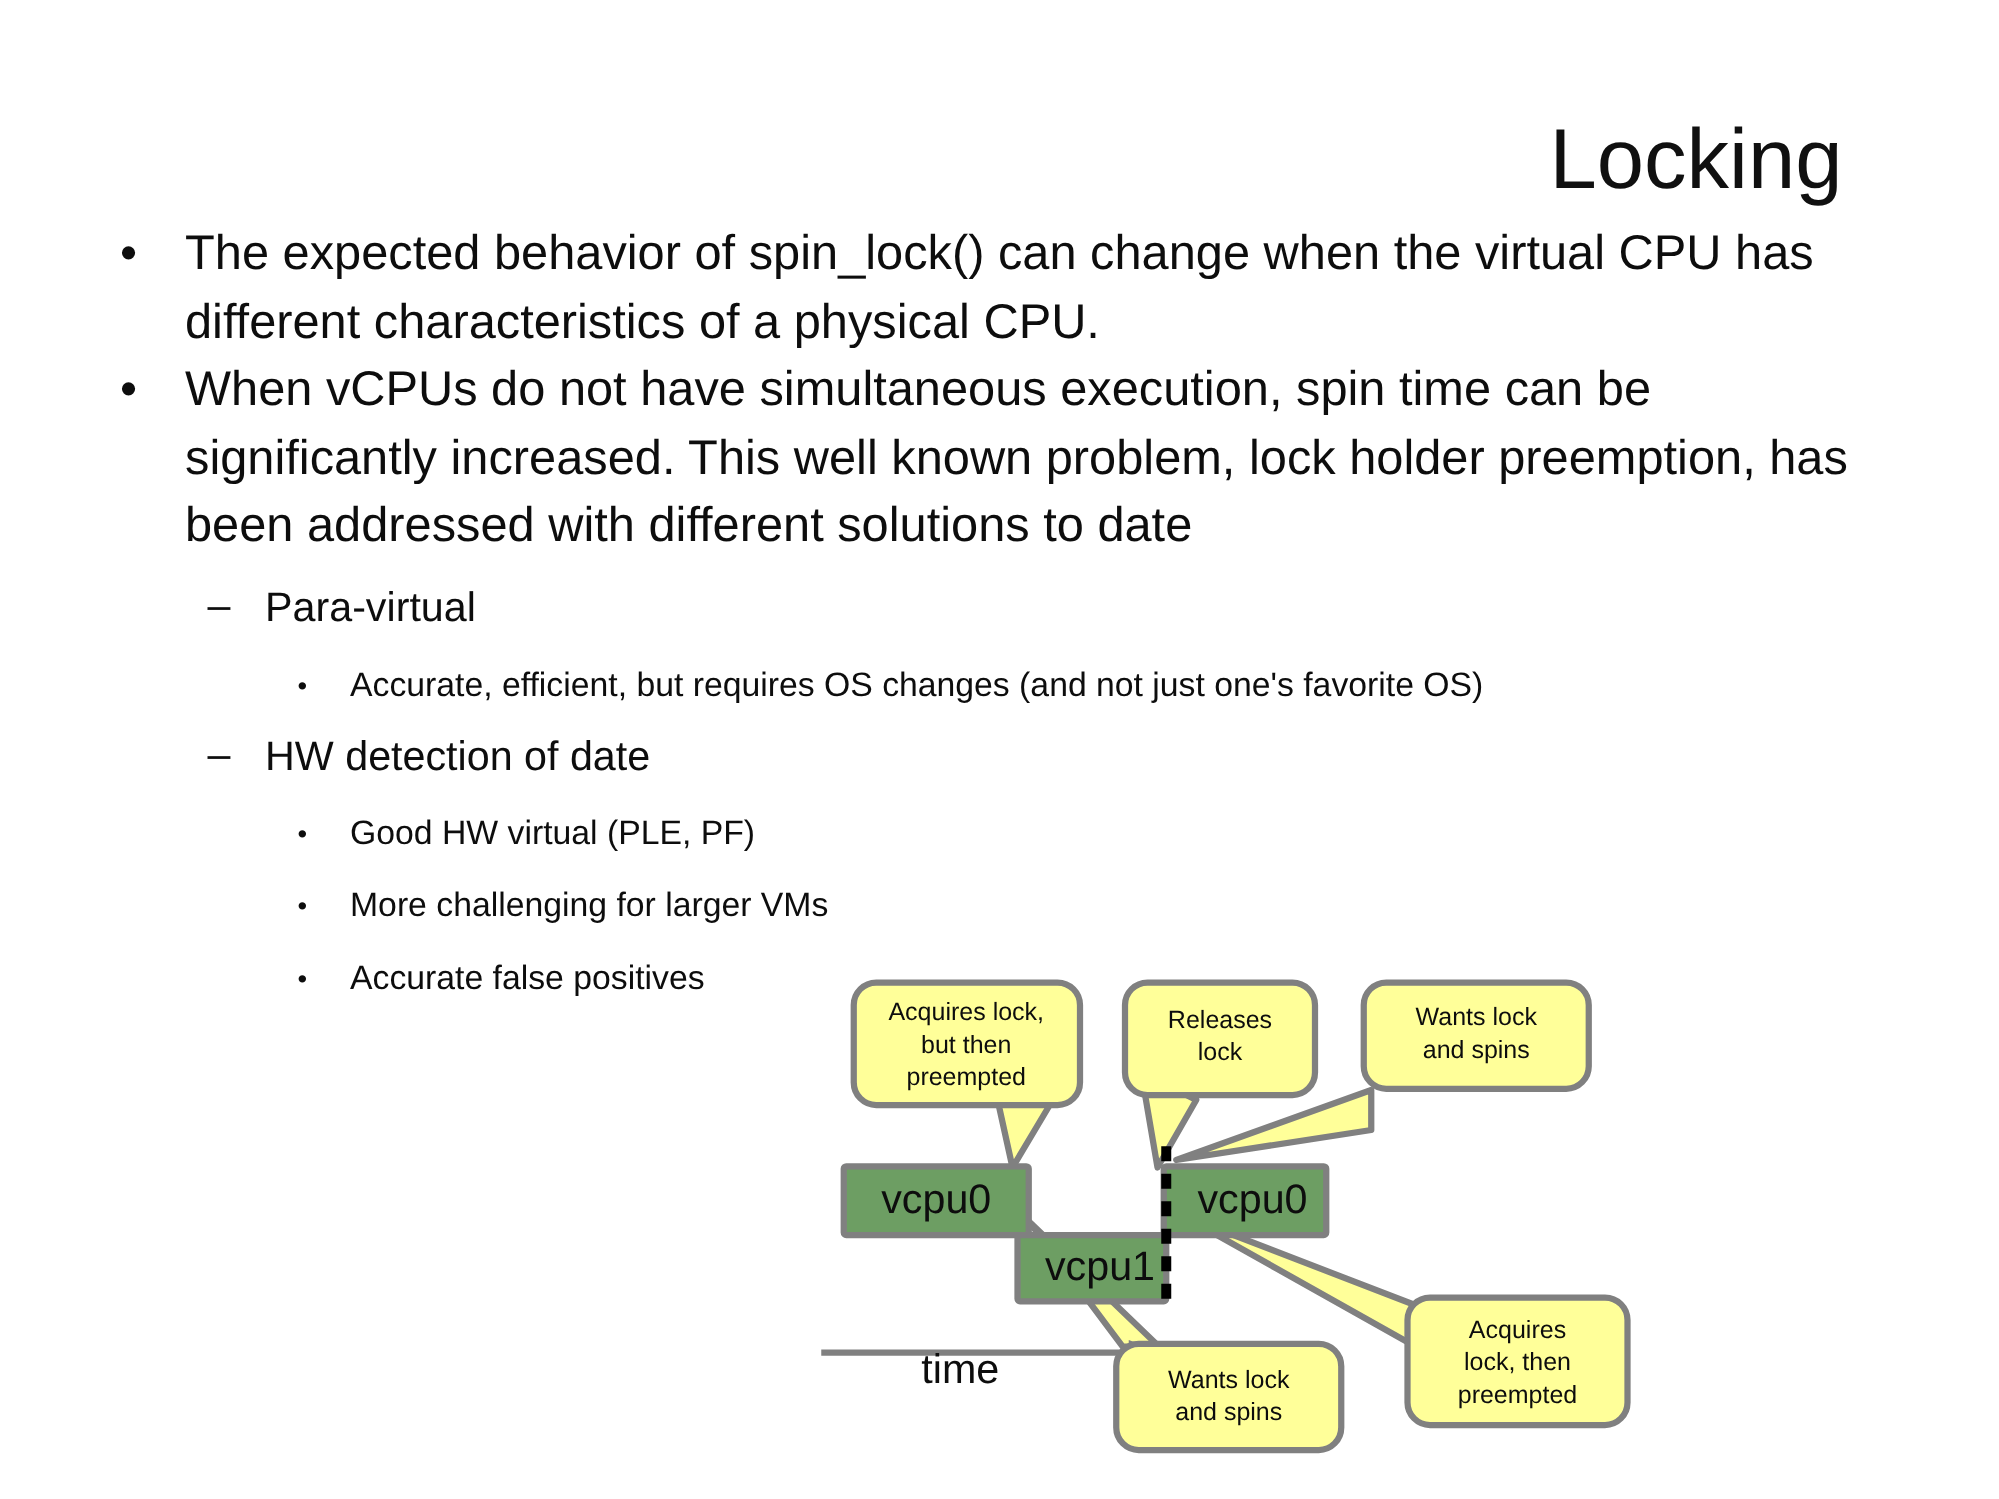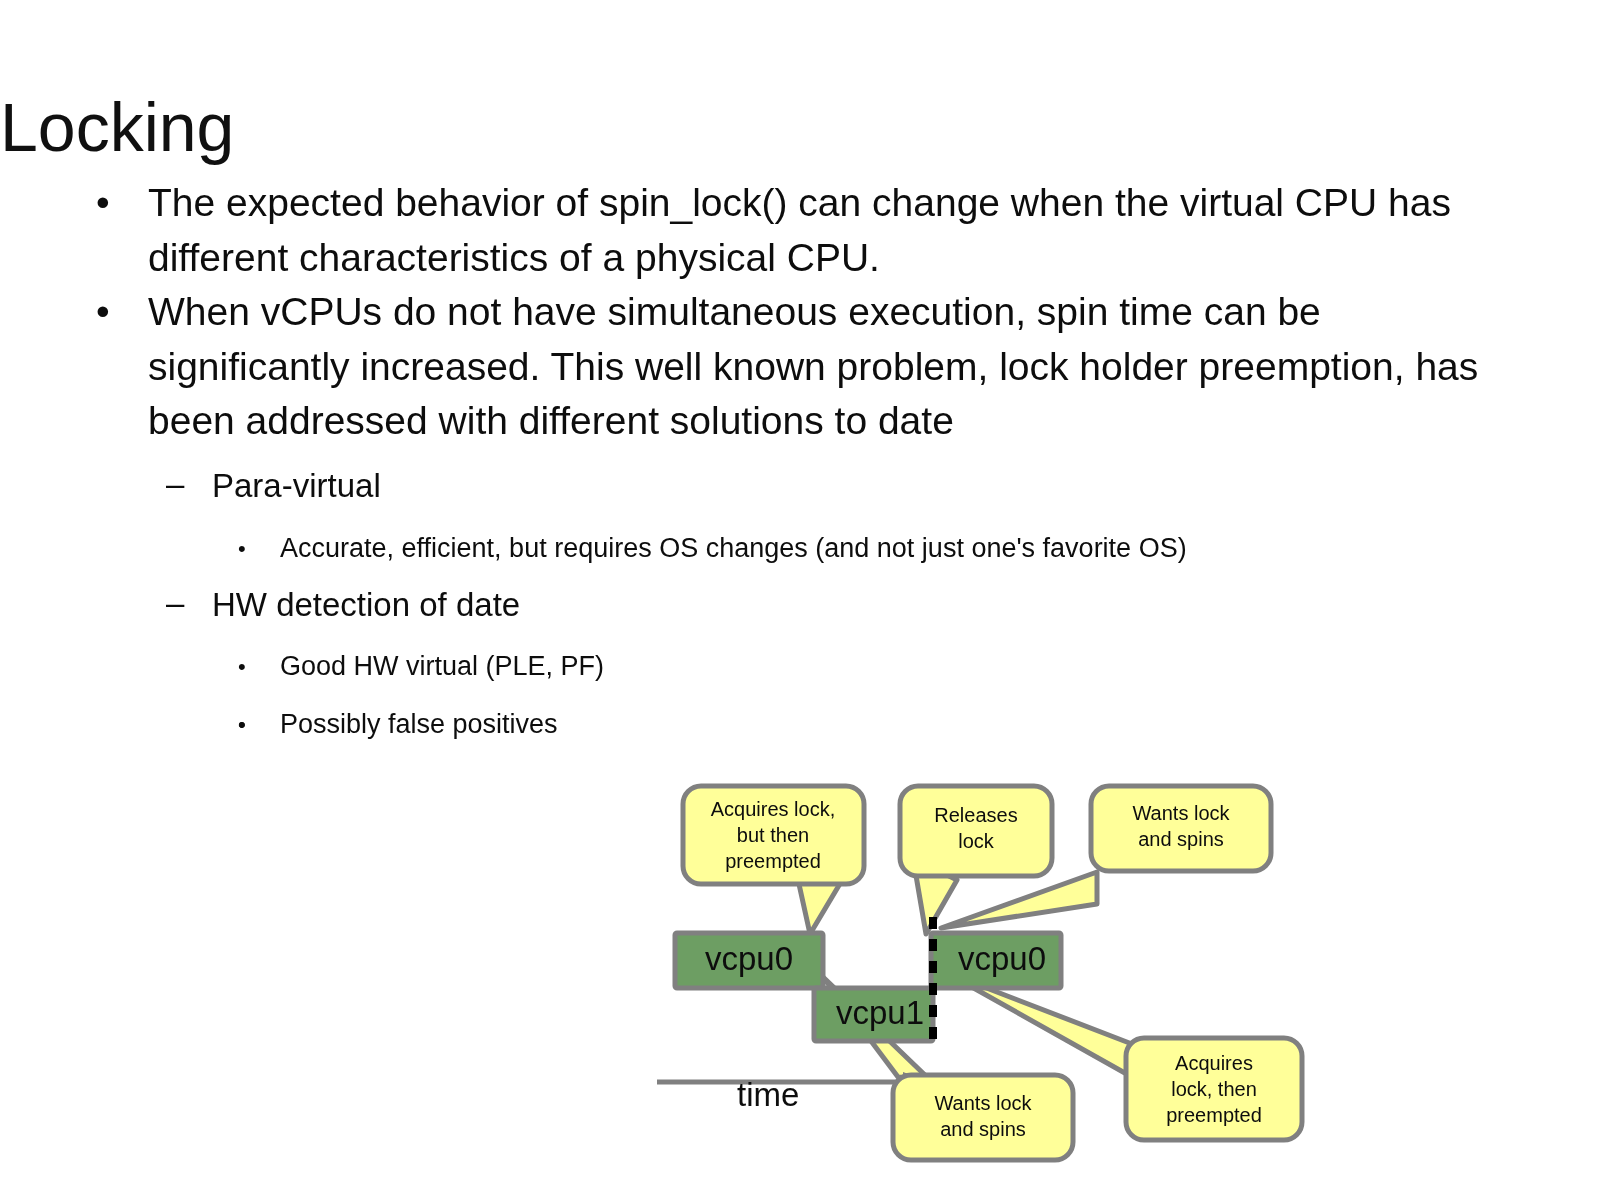--- a/index.html
+++ b/index.html
@@ -15,21 +15,21 @@
     font-family: "Liberation Sans", sans-serif;
     color: #0d0d0d;
   }
 
   
   #slide-title {
     position: absolute;
     left: 0;
     top: 46px;
     width: 1474px;
-    text-align: left;
+    text-align: right;
     font-size: 68px;
     line-height: 1.05;
     font-weight: normal;
     letter-spacing: 0px;
     color: #101010;
   }
 
   
   #body-list {
     position: absolute;
@@ -150,25 +150,26 @@
     <span>HW detection of date</span>
   </div>
 
   <div class="blt lvl3">
     <span class="mark">•</span>
     <span>Good HW virtual (PLE, PF)</span>
   </div>
 
   <div class="blt lvl3">
     <span class="mark">•</span>
-  </div>
-
-  <div class="blt lvl3">
-    <span class="mark">•</span>
-    <span>Possibly false positives</span>
+    <span>More challenging for larger VMs</span>
+  </div>
+
+  <div class="blt lvl3">
+    <span class="mark">•</span>
+    <span>Accurate false positives</span>
   </div>
 
 </div>
 
 <div id="lock-diagram">
 <svg width="700" height="437" viewBox="0 0 700 437" xmlns="http://www.w3.org/2000/svg">
 
   <path d="M 148 95 L 165 172 L 196 120 Z" fill="#ffff99" stroke="#808080" stroke-width="5" stroke-linejoin="round"></path>
 
   <path d="M 268 96 L 281 172 L 312 118 Z" fill="#ffff99" stroke="#808080" stroke-width="5" stroke-linejoin="round"></path>

